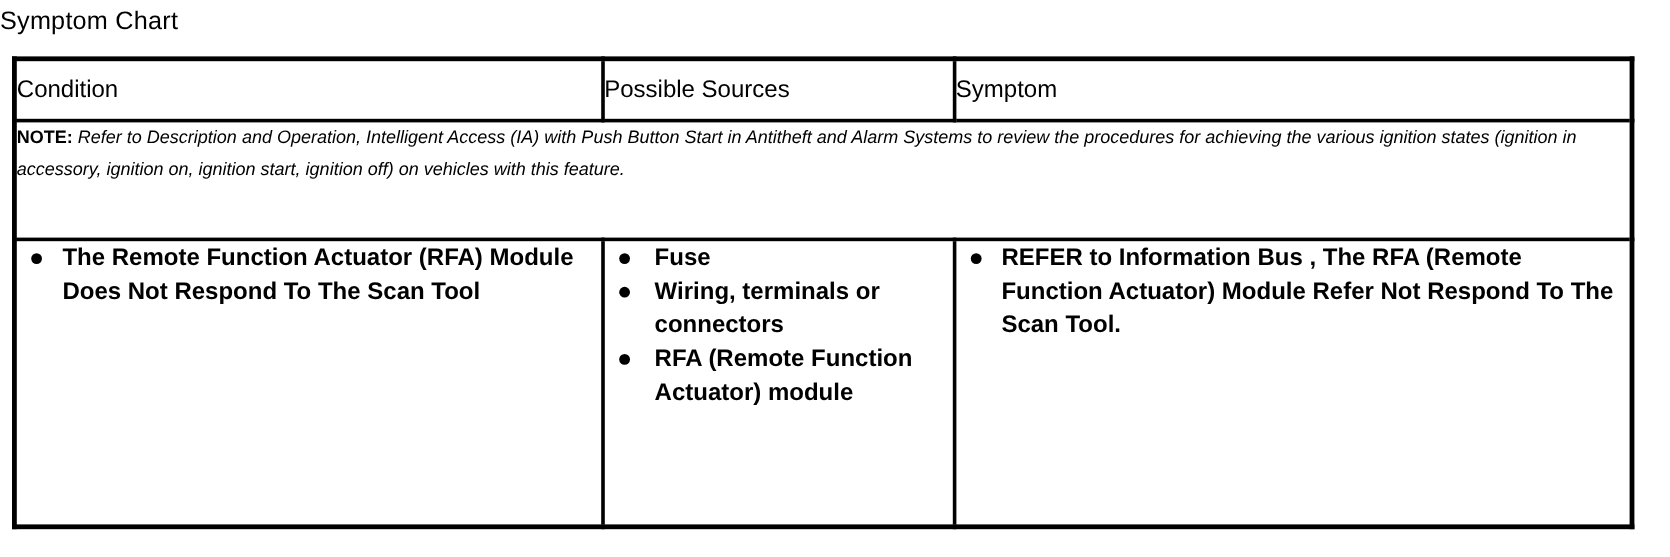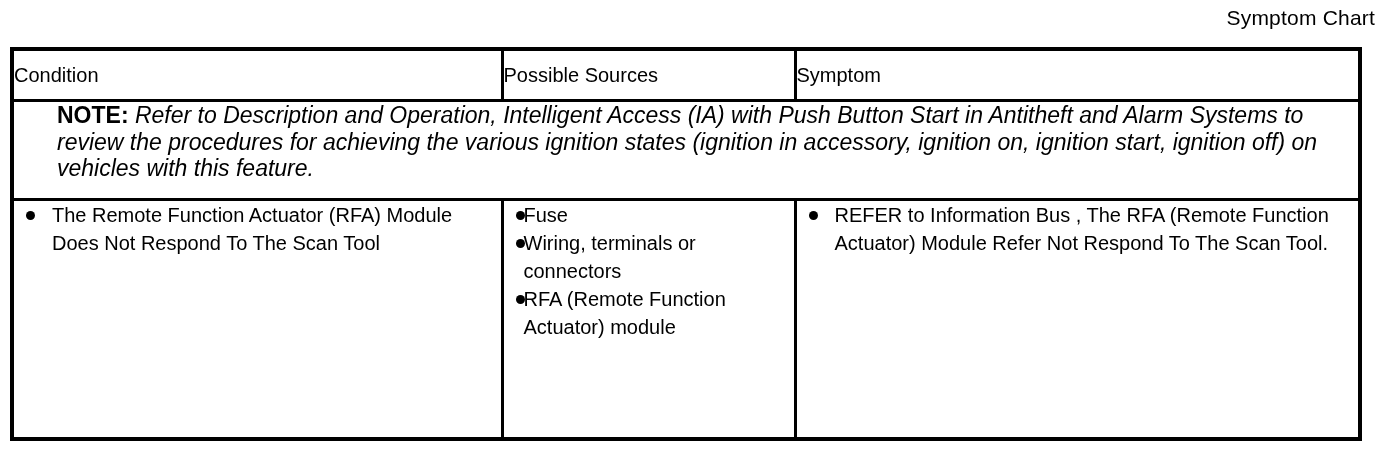--- a/index.html
+++ b/index.html
@@ -20,21 +20,21 @@
     width: 1392px;
     height: 464px;
   }
 
   
   .chart-title {
     position: absolute;
     left: 0;
     top: 6px;
     width: 1375px;
-    text-align: right;
+    text-align: left;
     font-size: 21px;
     font-weight: 400;
     letter-spacing: 0.2px;
     line-height: 24px;
     white-space: nowrap;
   }
 
   
   .symptom-table {
     position: absolute;
@@ -67,43 +67,43 @@
     line-height: 48px;
     white-space: nowrap;
   }
 
   
   .note-cell {
     padding: 9px 10px 10px 12px;
     height: 96px;
   }
   .note-text {
-    font-size: 23px;
+    font-size: 15px;
     line-height: 26.5px;
     font-style: italic;
-    margin-left: 43px;
   }
   .note-label {
     font-style: normal;
     font-weight: bold;
   }
 
   
   .body-cell {
     padding: 14px 8px 12px 12px;
     height: 236px;
+    font-weight: bold;
   }
   ul.bullet-list {
     list-style: none;
     margin: 0;
     padding: 0;
   }
   ul.bullet-list > li {
     position: relative;
-    padding-left: 20px;
+    padding-left: 42px;
     font-size: 20px;
     line-height: 28px;
     margin-bottom: 0;
   }
   ul.bullet-list > li + li {
   }
   ul.bullet-list > li::before {
     content: "";
     position: absolute;
     left: 12px;

